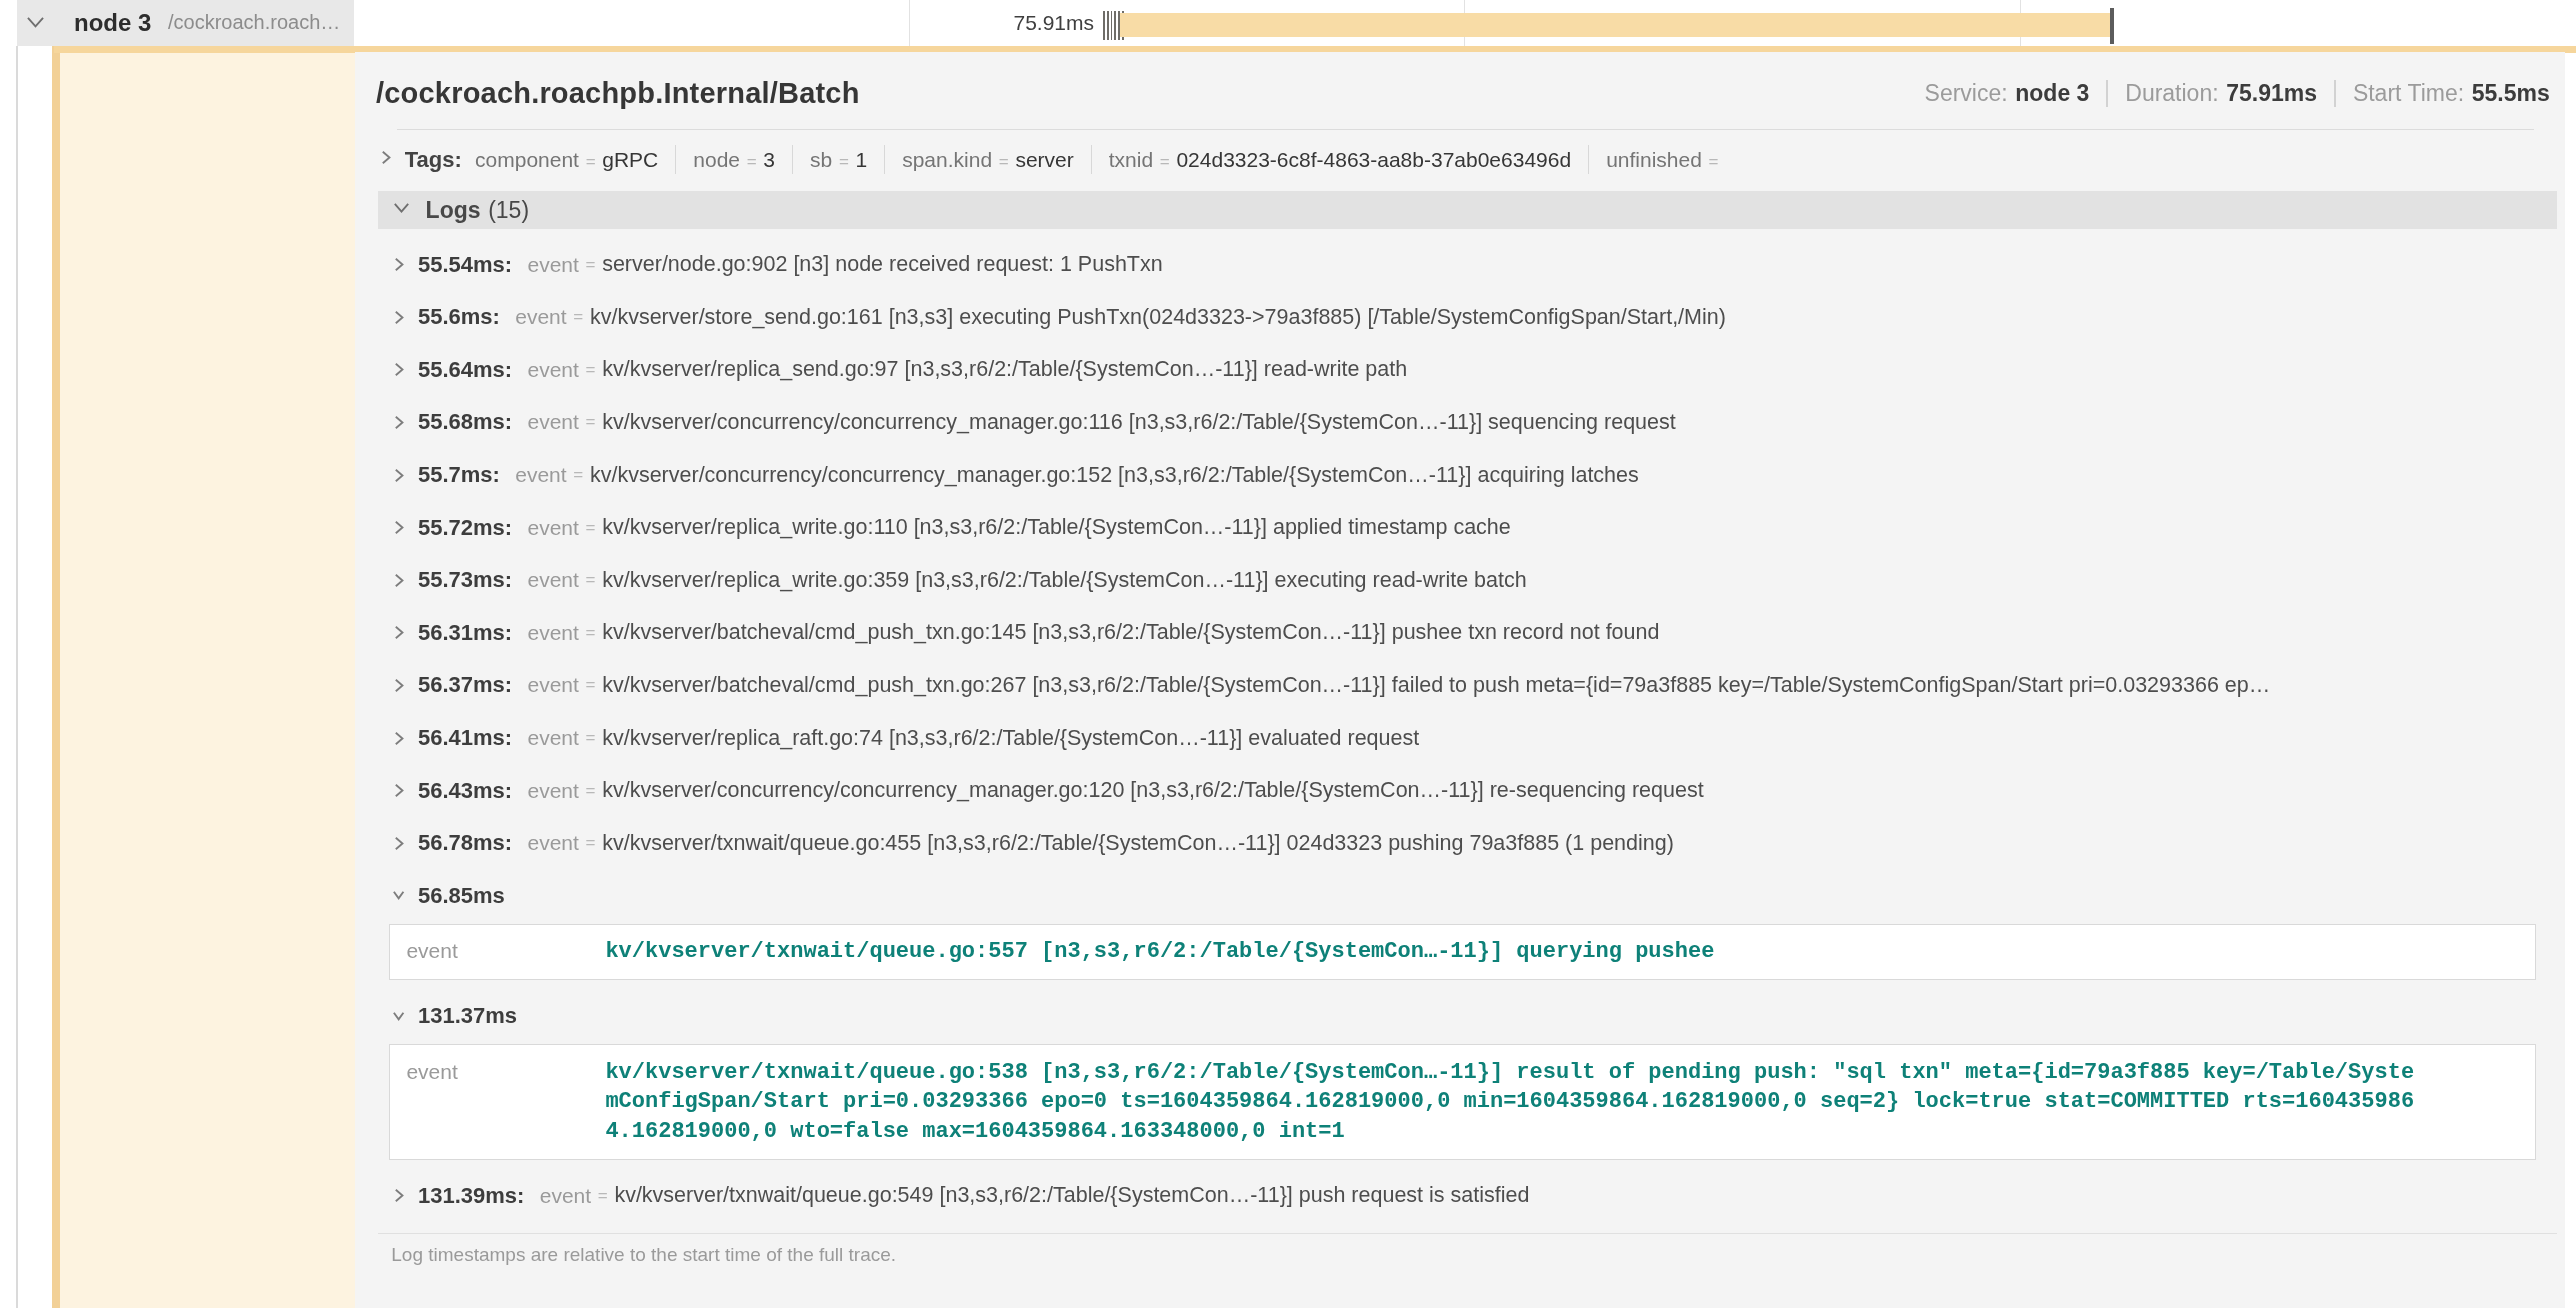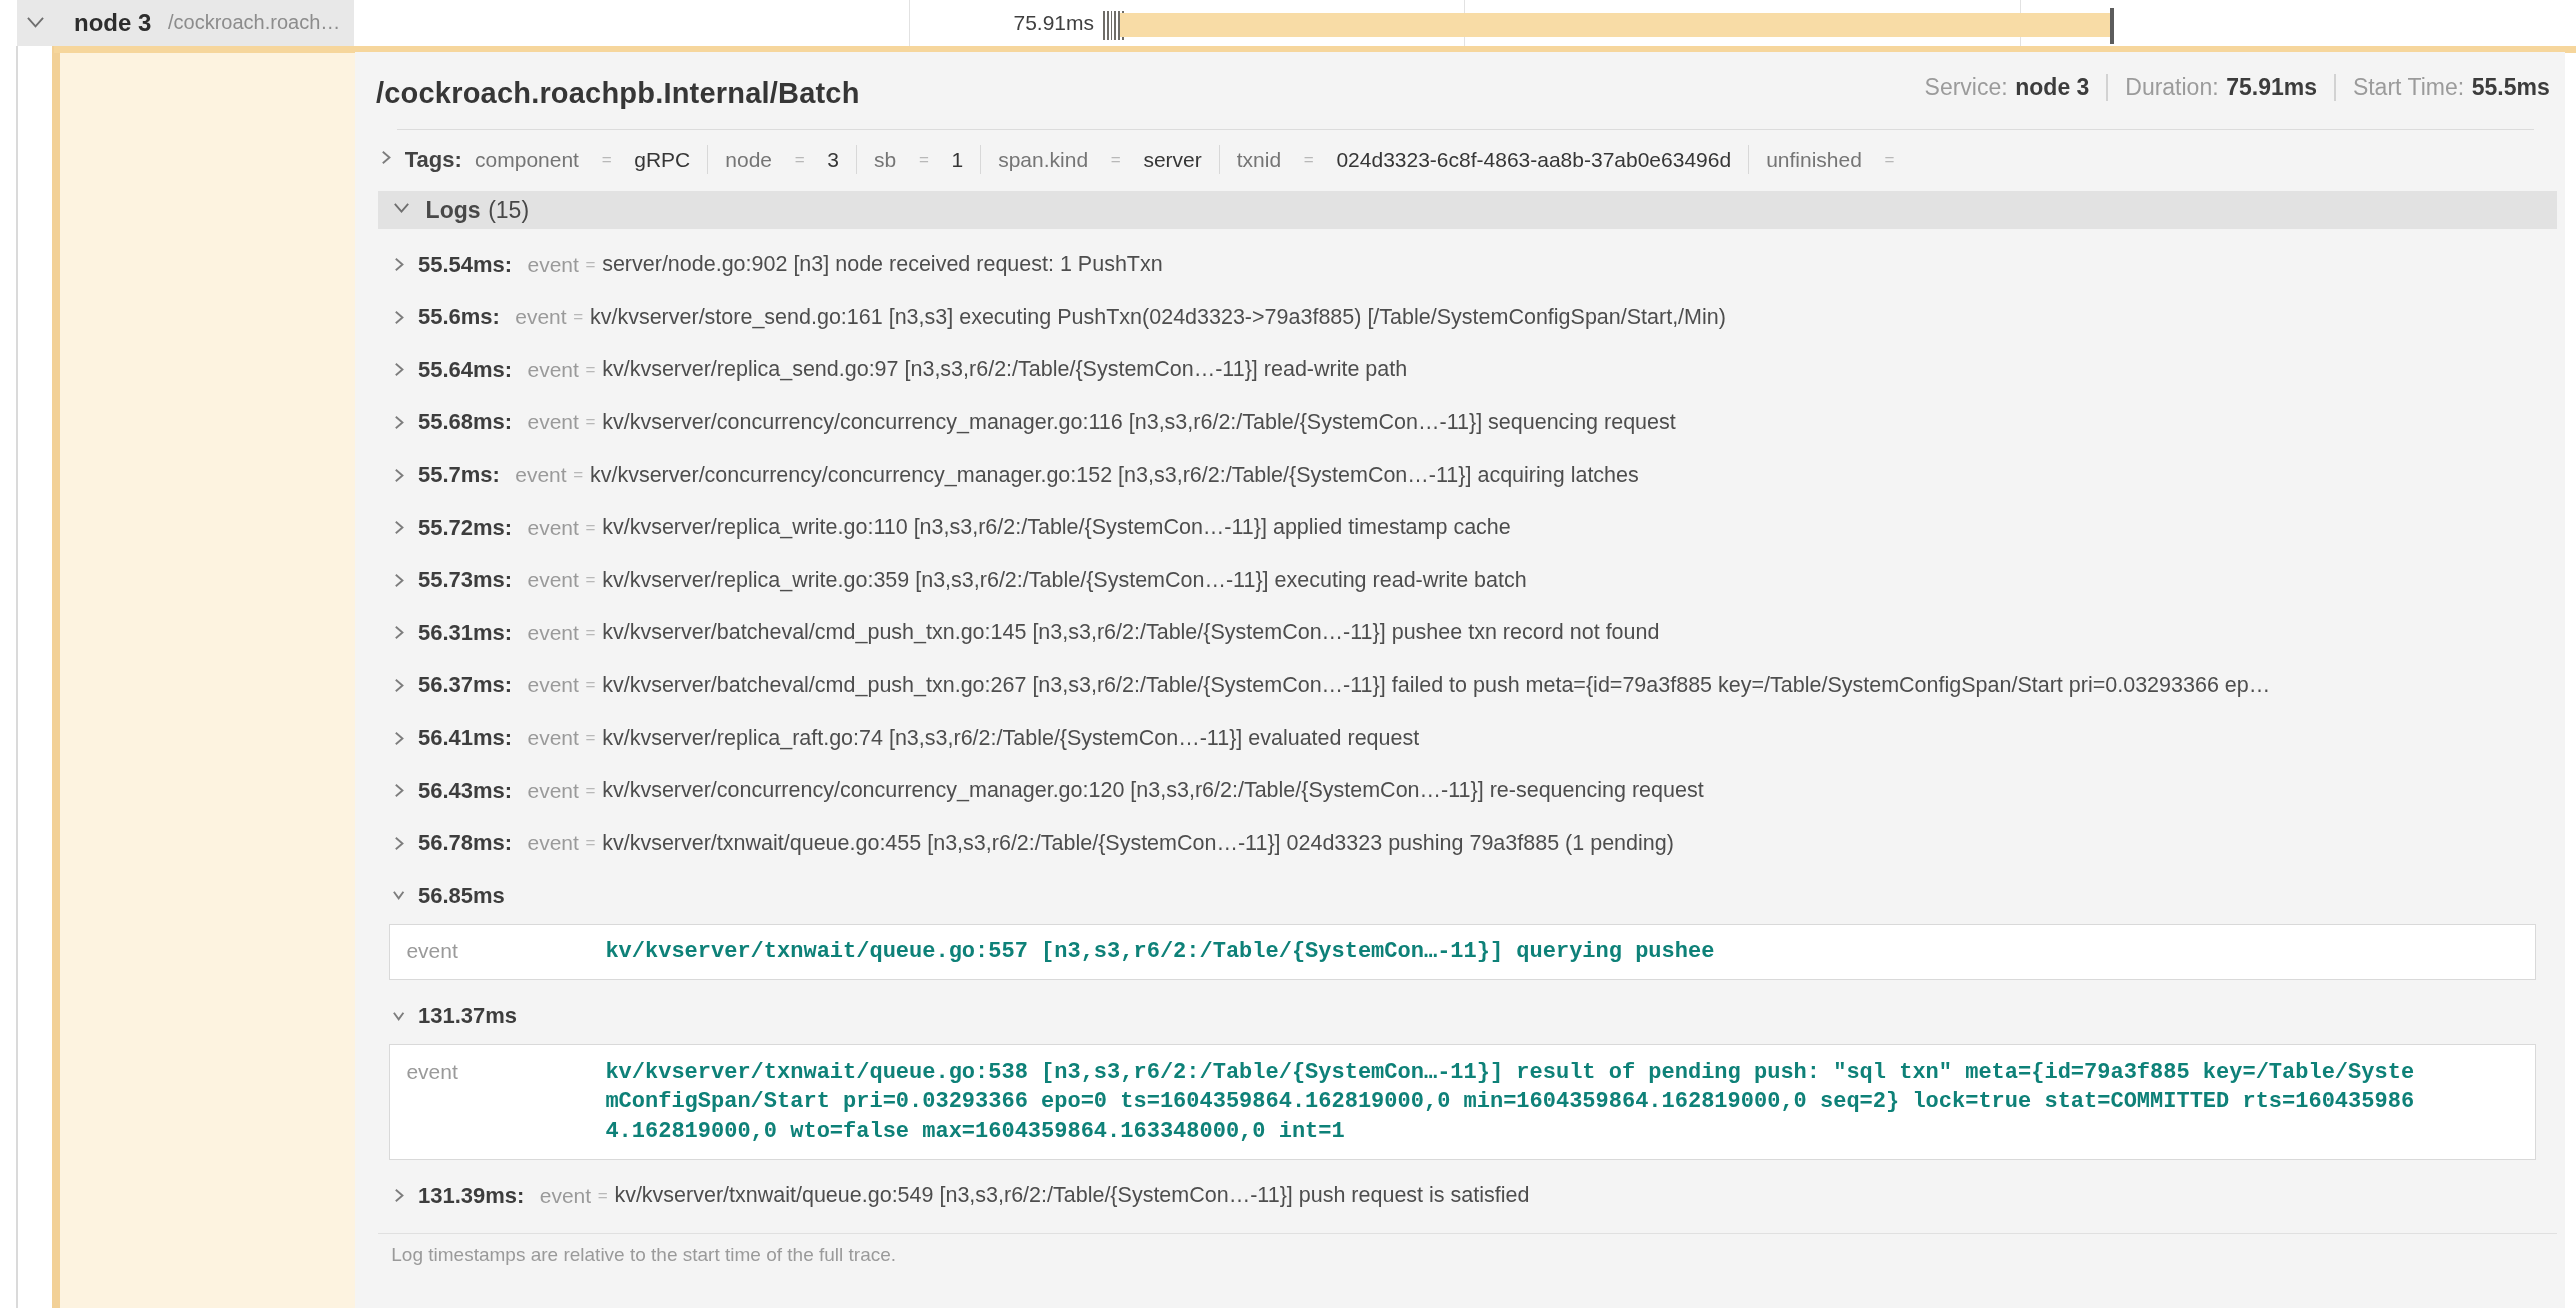--- a/index.html
+++ b/index.html
@@ -24,30 +24,30 @@
   .tick-group { position:absolute; left:1103px; top:10.5px; height:29px; display:flex; gap:1.9px; }
   .tick { width:1.9px; height:29px; background:#6f6d68; }
   .span-bar { position:absolute; left:1120px; top:13.3px; width:992px; height:24px; background:#f8dca6; }
   .span-caret { position:absolute; left:2110px; top:7.6px; width:3.8px; height:36px; background:#5c5c5c; }
   .card-top-border { position:absolute; left:54px; top:46px; width:2522px; height:6.7px; background:#f6d69c; }
 
   
   .detail-card { position:absolute; left:355px; top:52px; width:2210px; height:1256px; background:#f4f4f4; }
   .card-header { position:relative; padding:25px 15.3px 0 21px; }
   .card-title { font-size:29px; font-weight:bold; color:#363636; letter-spacing:0.2px; }
-  .header-meta { position:absolute; right:15.3px; top:22px; display:flex; align-items:flex-start; font-size:23px;margin-left:20px; }
+  .header-meta { position:absolute; right:15.3px; top:28px; display:flex; align-items:flex-start; font-size:23px;margin-left:20px; }
   .meta-label { color:#9b9b9b; margin-right:7.6px; }
   .meta-value { color:#3c3c3c; font-weight:bold; }
   .meta-sep { width:1.9px; height:27px; background:#d2d2d2; margin:0 17px; }
   .header-divider { margin:19px 15.3px 0 21px; height:1px; background:#dcdcdc; }
 
   
   .tags-row { display:flex; align-items:center; padding:15.3px 15.3px 13.3px 23px; font-size:21px; }
   .tags-label { font-weight:bold; color:#434343; margin:0 13.3px 0 11.4px; font-size:22px; }
-  .tag-item { display:flex; align-items:center; white-space:nowrap;gap:16px; }
+  .tag-item { display:flex; align-items:flex-end; white-space:nowrap; }
   .tag-key { color:#757575; }
   .eq { color:#b8b8b8; font-size:17px; margin:0 6.7px; }
   .tag-value { color:#363636; }
   .tag-sep { width:1px; height:29px; background:#d8d8d8; margin:0 17px; }
 
   
   .logs-block { margin:3.8px 7.6px 0 23px; }
   .logs-header { height:38px; background:#e2e2e2; display:flex; align-items:center; padding-left:13.3px; }
   .logs-title { font-weight:bold; color:#484848; font-size:23px; margin:0 7.6px 0 13.3px; }
   .logs-count { color:#484848; font-size:23px; }

